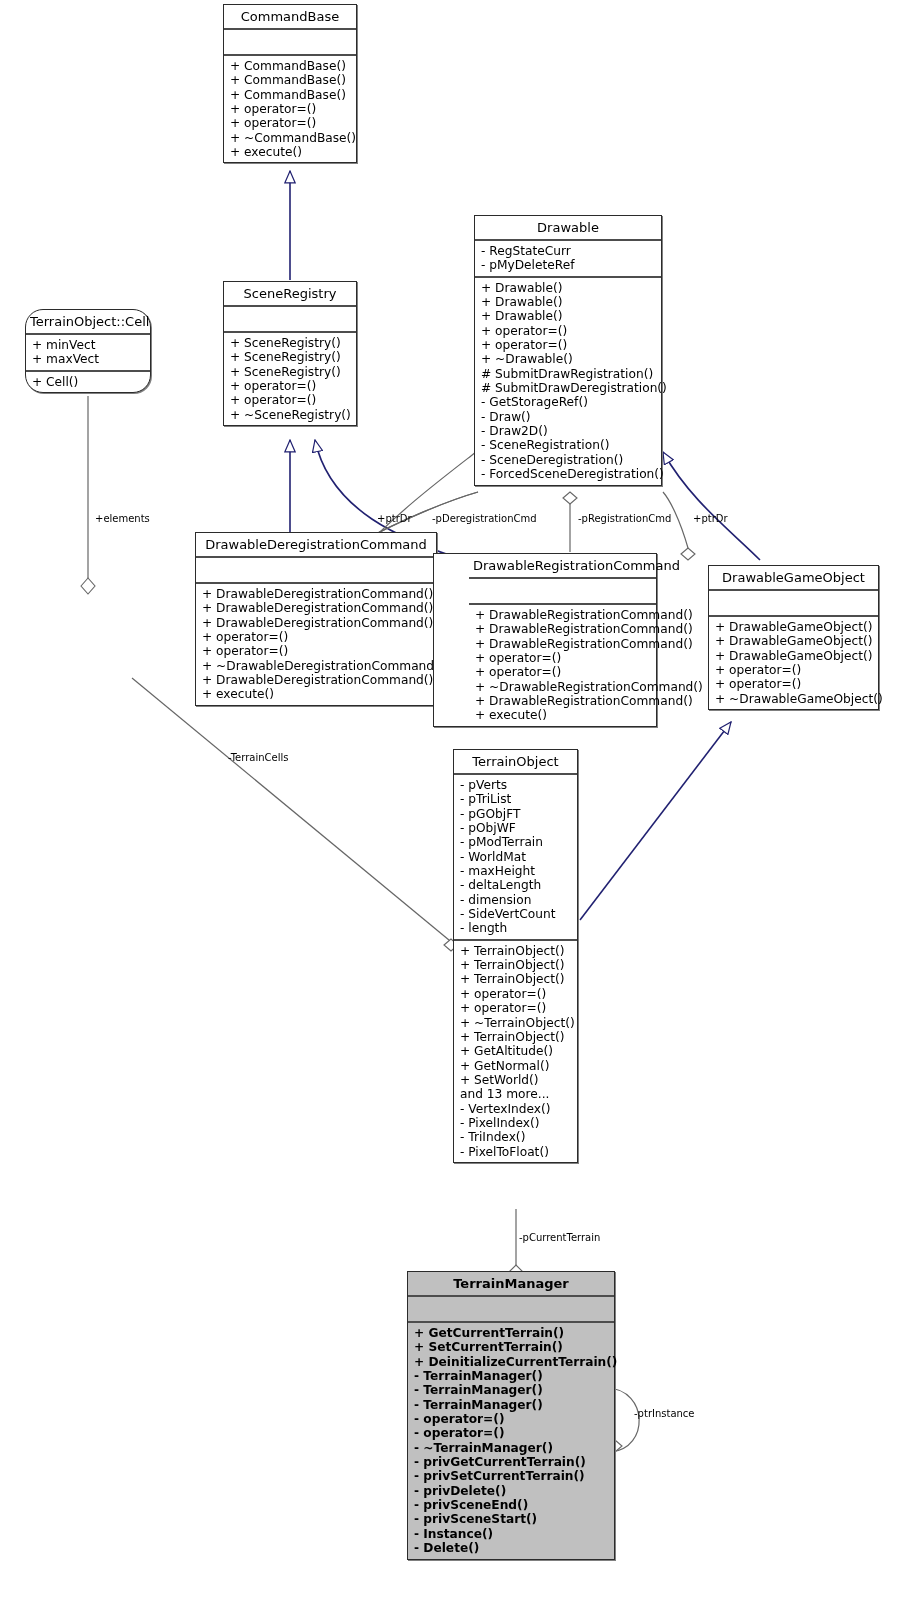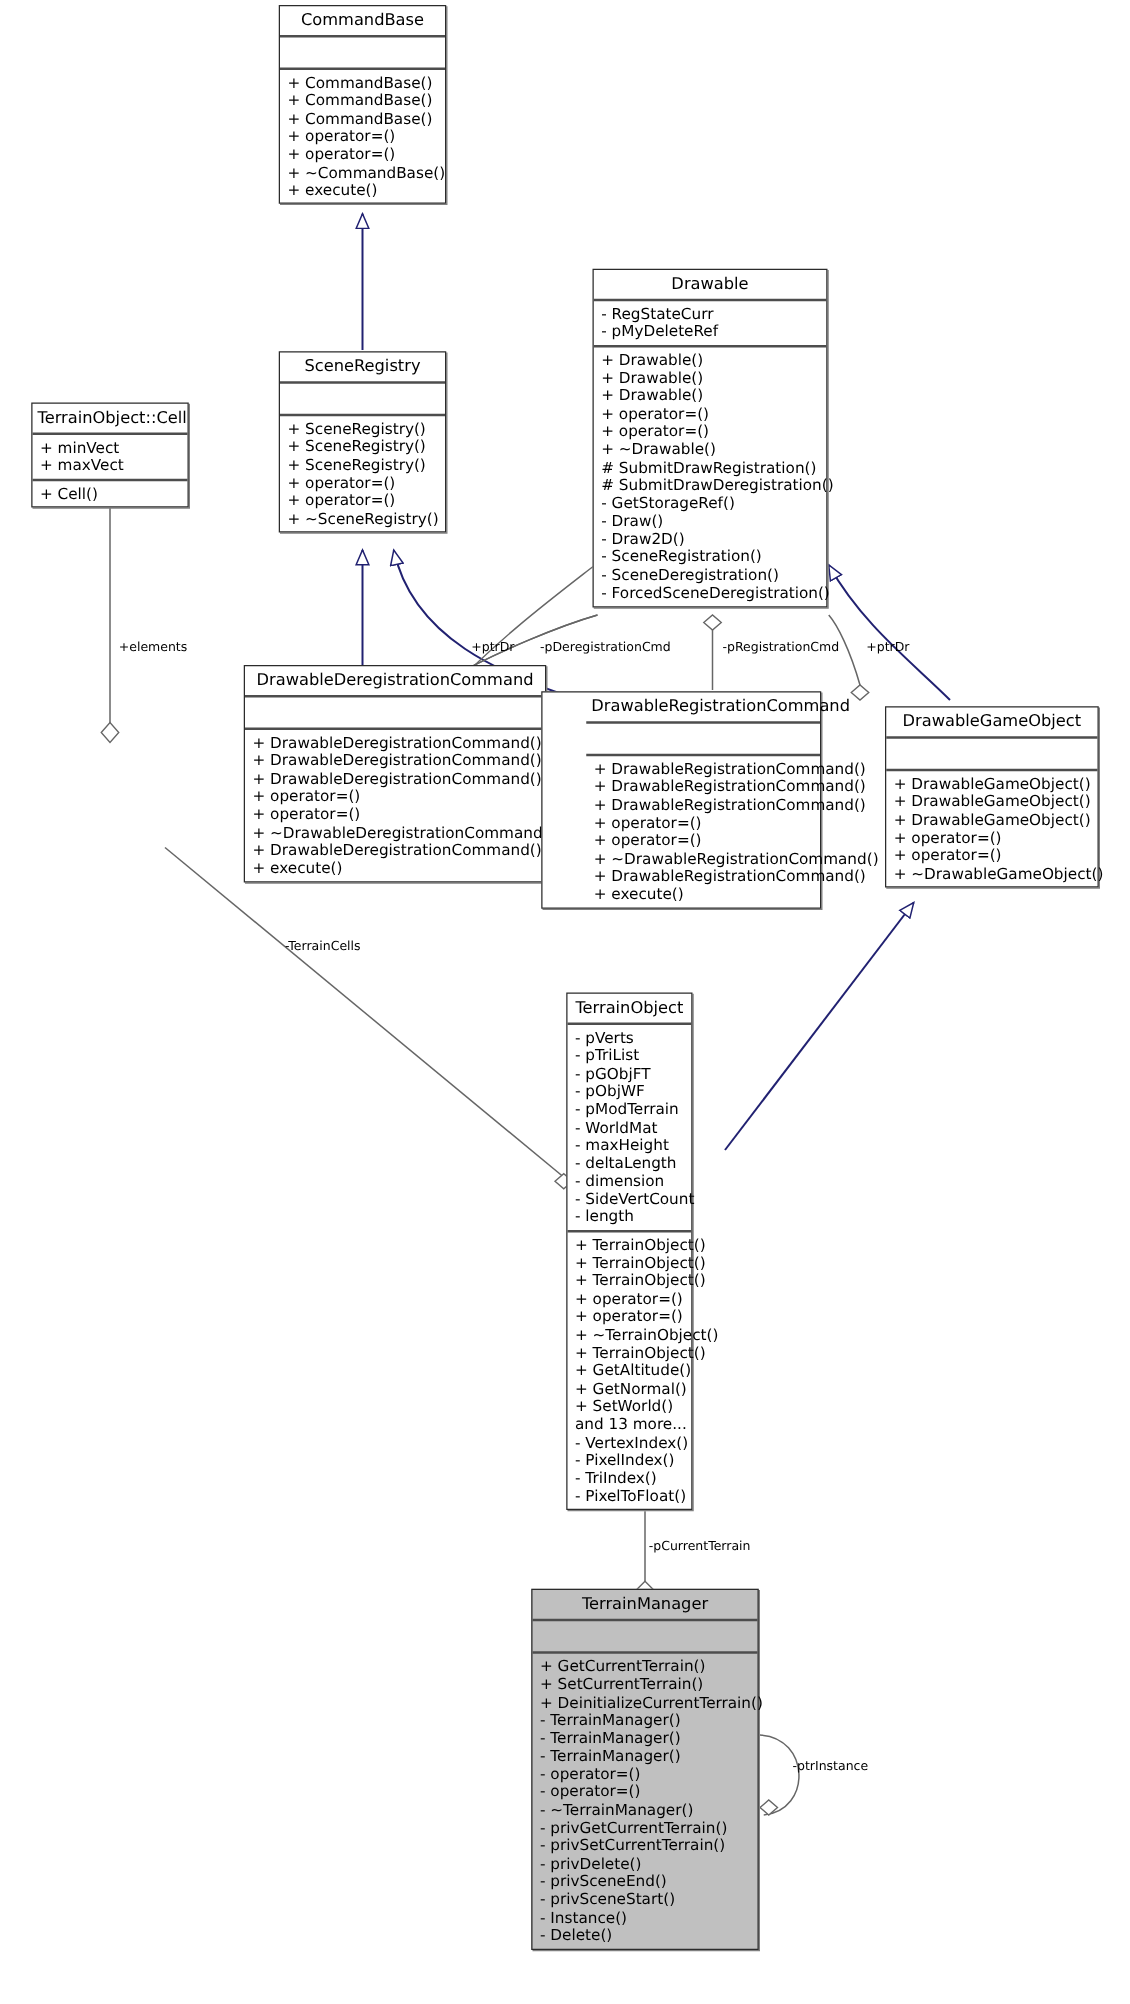--- a/index.html
+++ b/index.html
@@ -128,21 +128,21 @@
     <div class="sect last">
       <div class="row">+ SceneRegistry()</div>
       <div class="row">+ SceneRegistry()</div>
       <div class="row">+ SceneRegistry()</div>
       <div class="row">+ operator=()</div>
       <div class="row">+ operator=()</div>
       <div class="row">+ ~SceneRegistry()</div>
     </div>
   </div>
 
-  <div class="cls" style="left:25px;top:322px;width:126px;">
+  <div class="cls" style="left:25px;top:309px;width:126px;border-radius:18px;">
     <div class="title">TerrainObject::Cell</div>
     <div class="sect">
       <div class="row">+ minVect</div>
       <div class="row">+ maxVect</div>
     </div>
     <div class="sect last">
       <div class="row">+ Cell()</div>
     </div>
   </div>
 
@@ -183,21 +183,21 @@
     <div class="sect last">
       <div class="row">+ DrawableGameObject()</div>
       <div class="row">+ DrawableGameObject()</div>
       <div class="row">+ DrawableGameObject()</div>
       <div class="row">+ operator=()</div>
       <div class="row">+ operator=()</div>
       <div class="row">+ ~DrawableGameObject()</div>
     </div>
   </div>
 
-  <div class="cls" style="left:453px;top:794px;width:101px;">
+  <div class="cls" style="left:453px;top:749px;width:125px;">
     <div class="title">TerrainObject</div>
     <div class="sect">
       <div class="row">- pVerts</div>
       <div class="row">- pTriList</div>
       <div class="row">- pGObjFT</div>
       <div class="row">- pObjWF</div>
       <div class="row">- pModTerrain</div>
       <div class="row">- WorldMat</div>
       <div class="row">- maxHeight</div>
       <div class="row">- deltaLength</div>
@@ -217,21 +217,21 @@
       <div class="row">+ GetNormal()</div>
       <div class="row">+ SetWorld()</div>
       <div class="row">and 13 more...</div>
       <div class="row">- VertexIndex()</div>
       <div class="row">- PixelIndex()</div>
       <div class="row">- TriIndex()</div>
       <div class="row">- PixelToFloat()</div>
     </div>
   </div>
 
-  <div class="cls gray" style="left:425px;top:1271px;width:182px;">
+  <div class="cls gray" style="left:407px;top:1271px;width:208px;font-weight:bold;">
     <div class="title">TerrainManager</div>
     <div class="sect empty"></div>
     <div class="sect last">
       <div class="row">+ GetCurrentTerrain()</div>
       <div class="row">+ SetCurrentTerrain()</div>
       <div class="row">+ DeinitializeCurrentTerrain()</div>
       <div class="row">- TerrainManager()</div>
       <div class="row">- TerrainManager()</div>
       <div class="row">- TerrainManager()</div>
       <div class="row">- operator=()</div>

